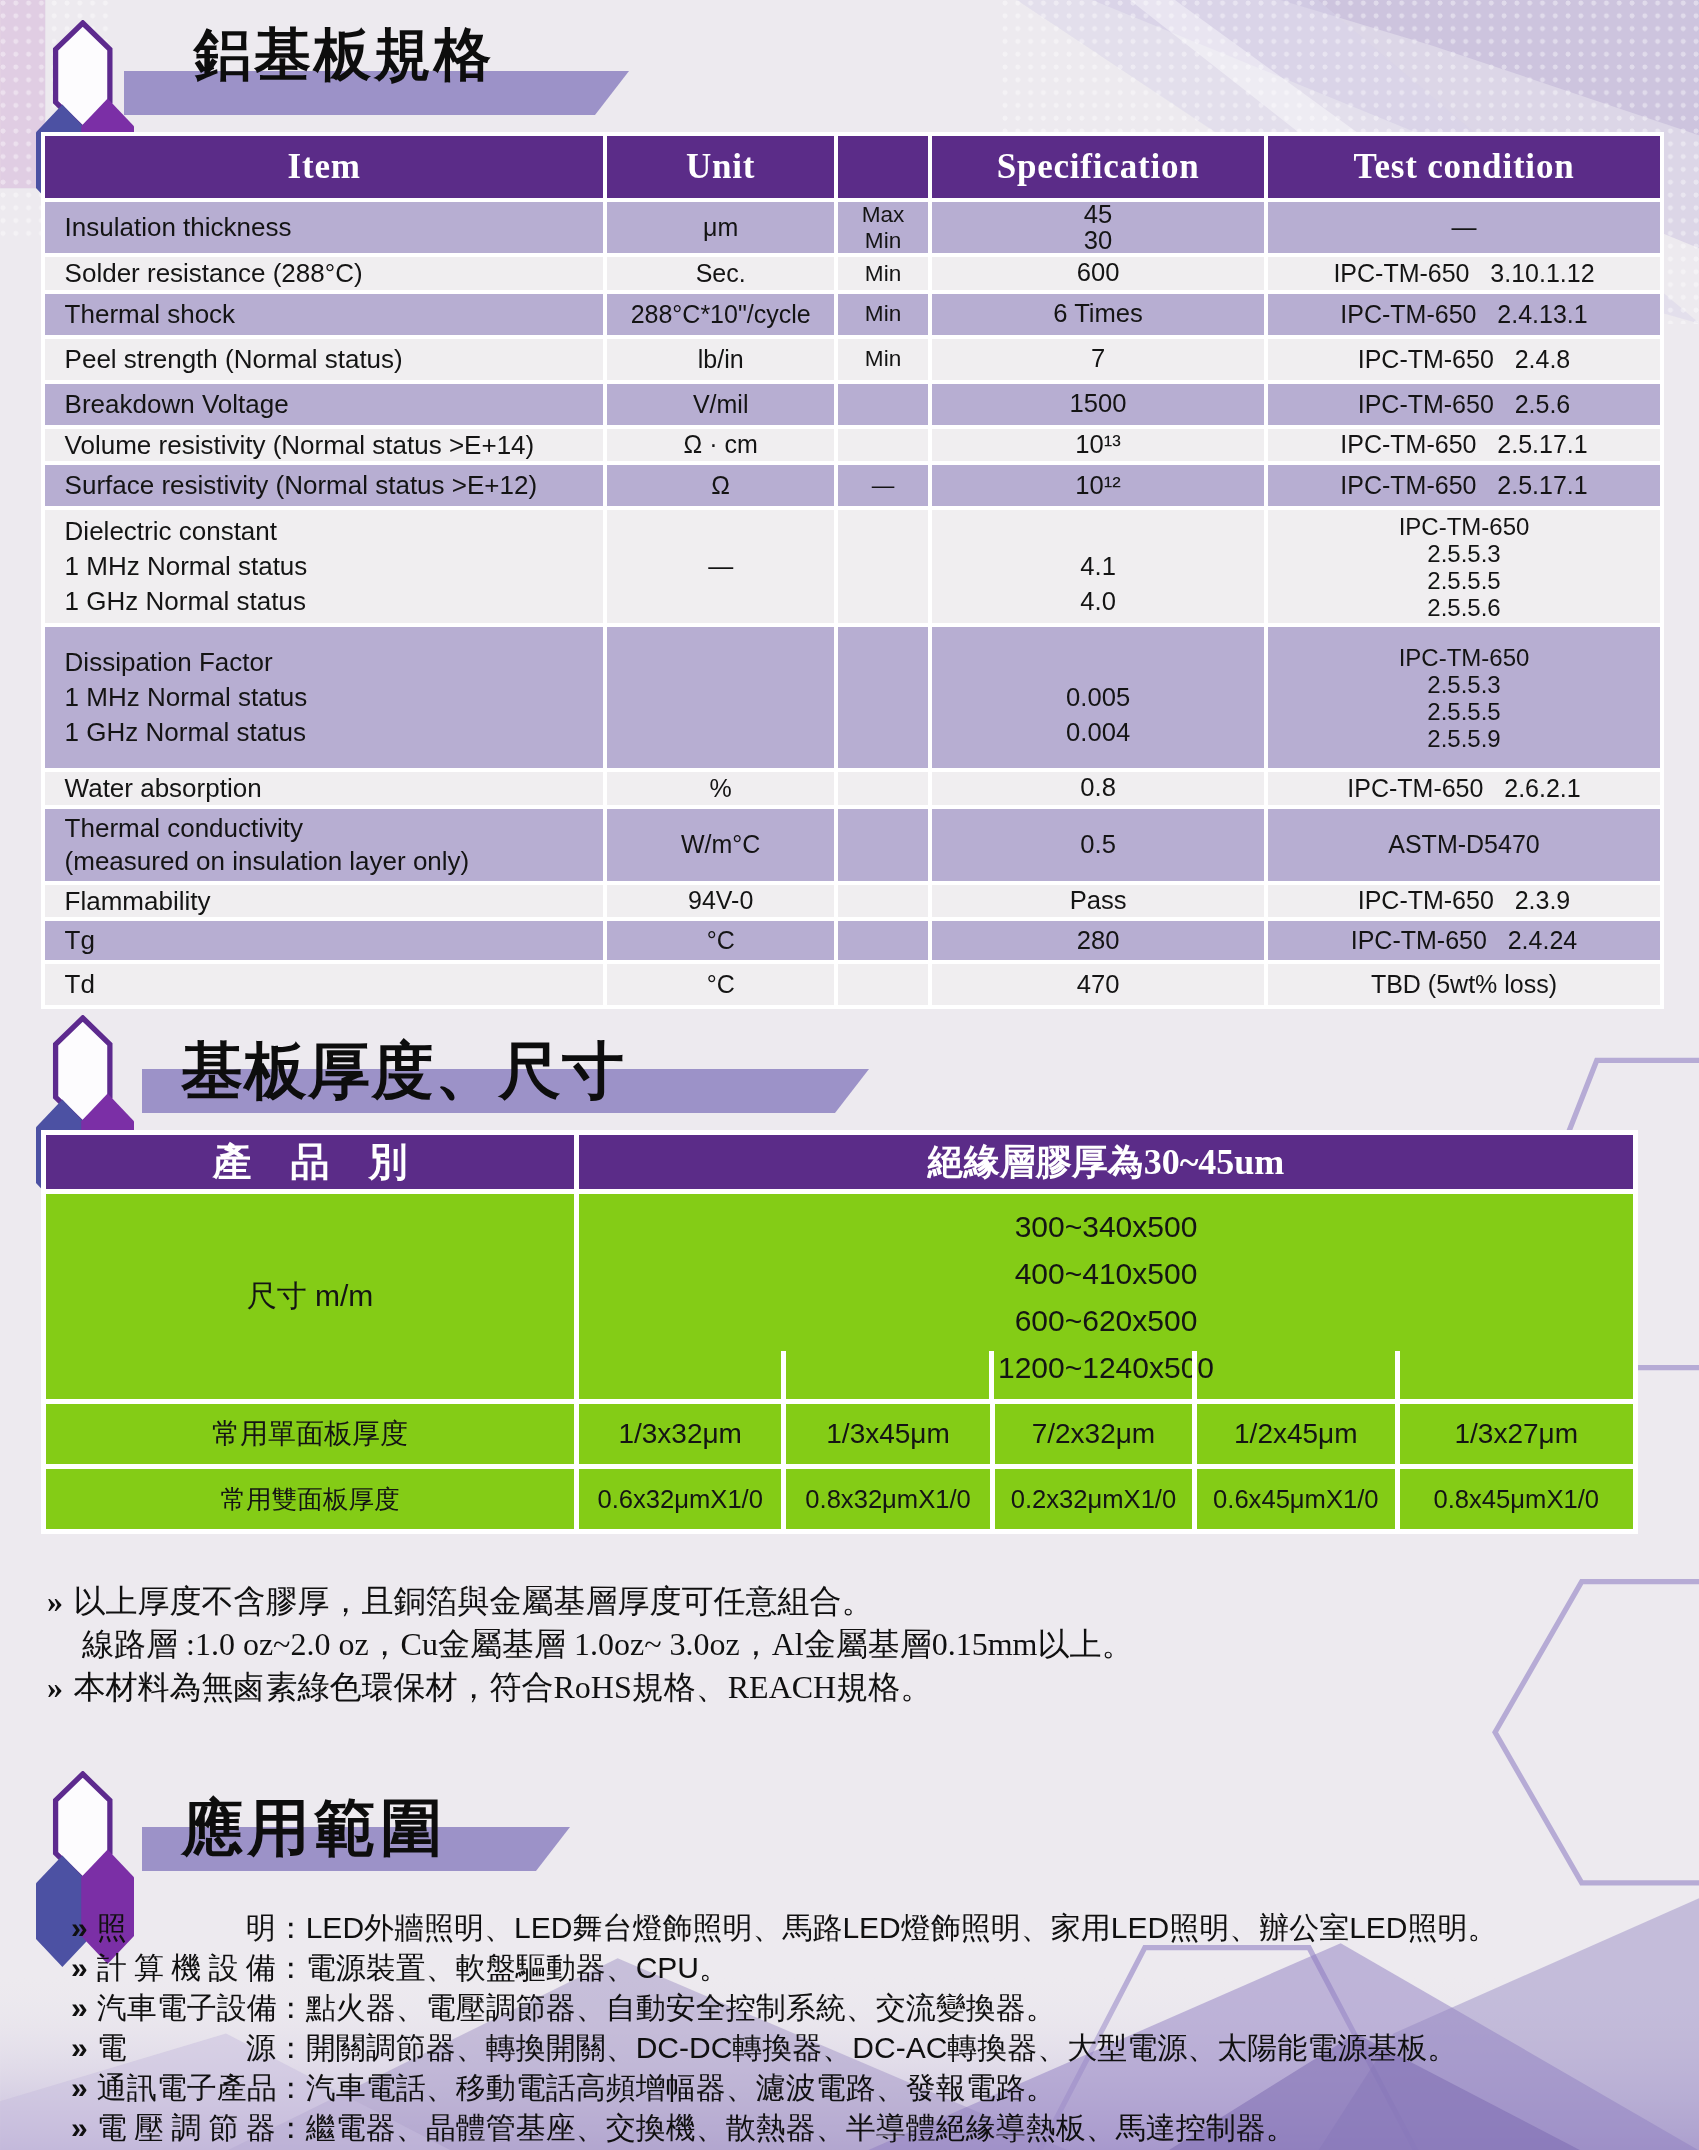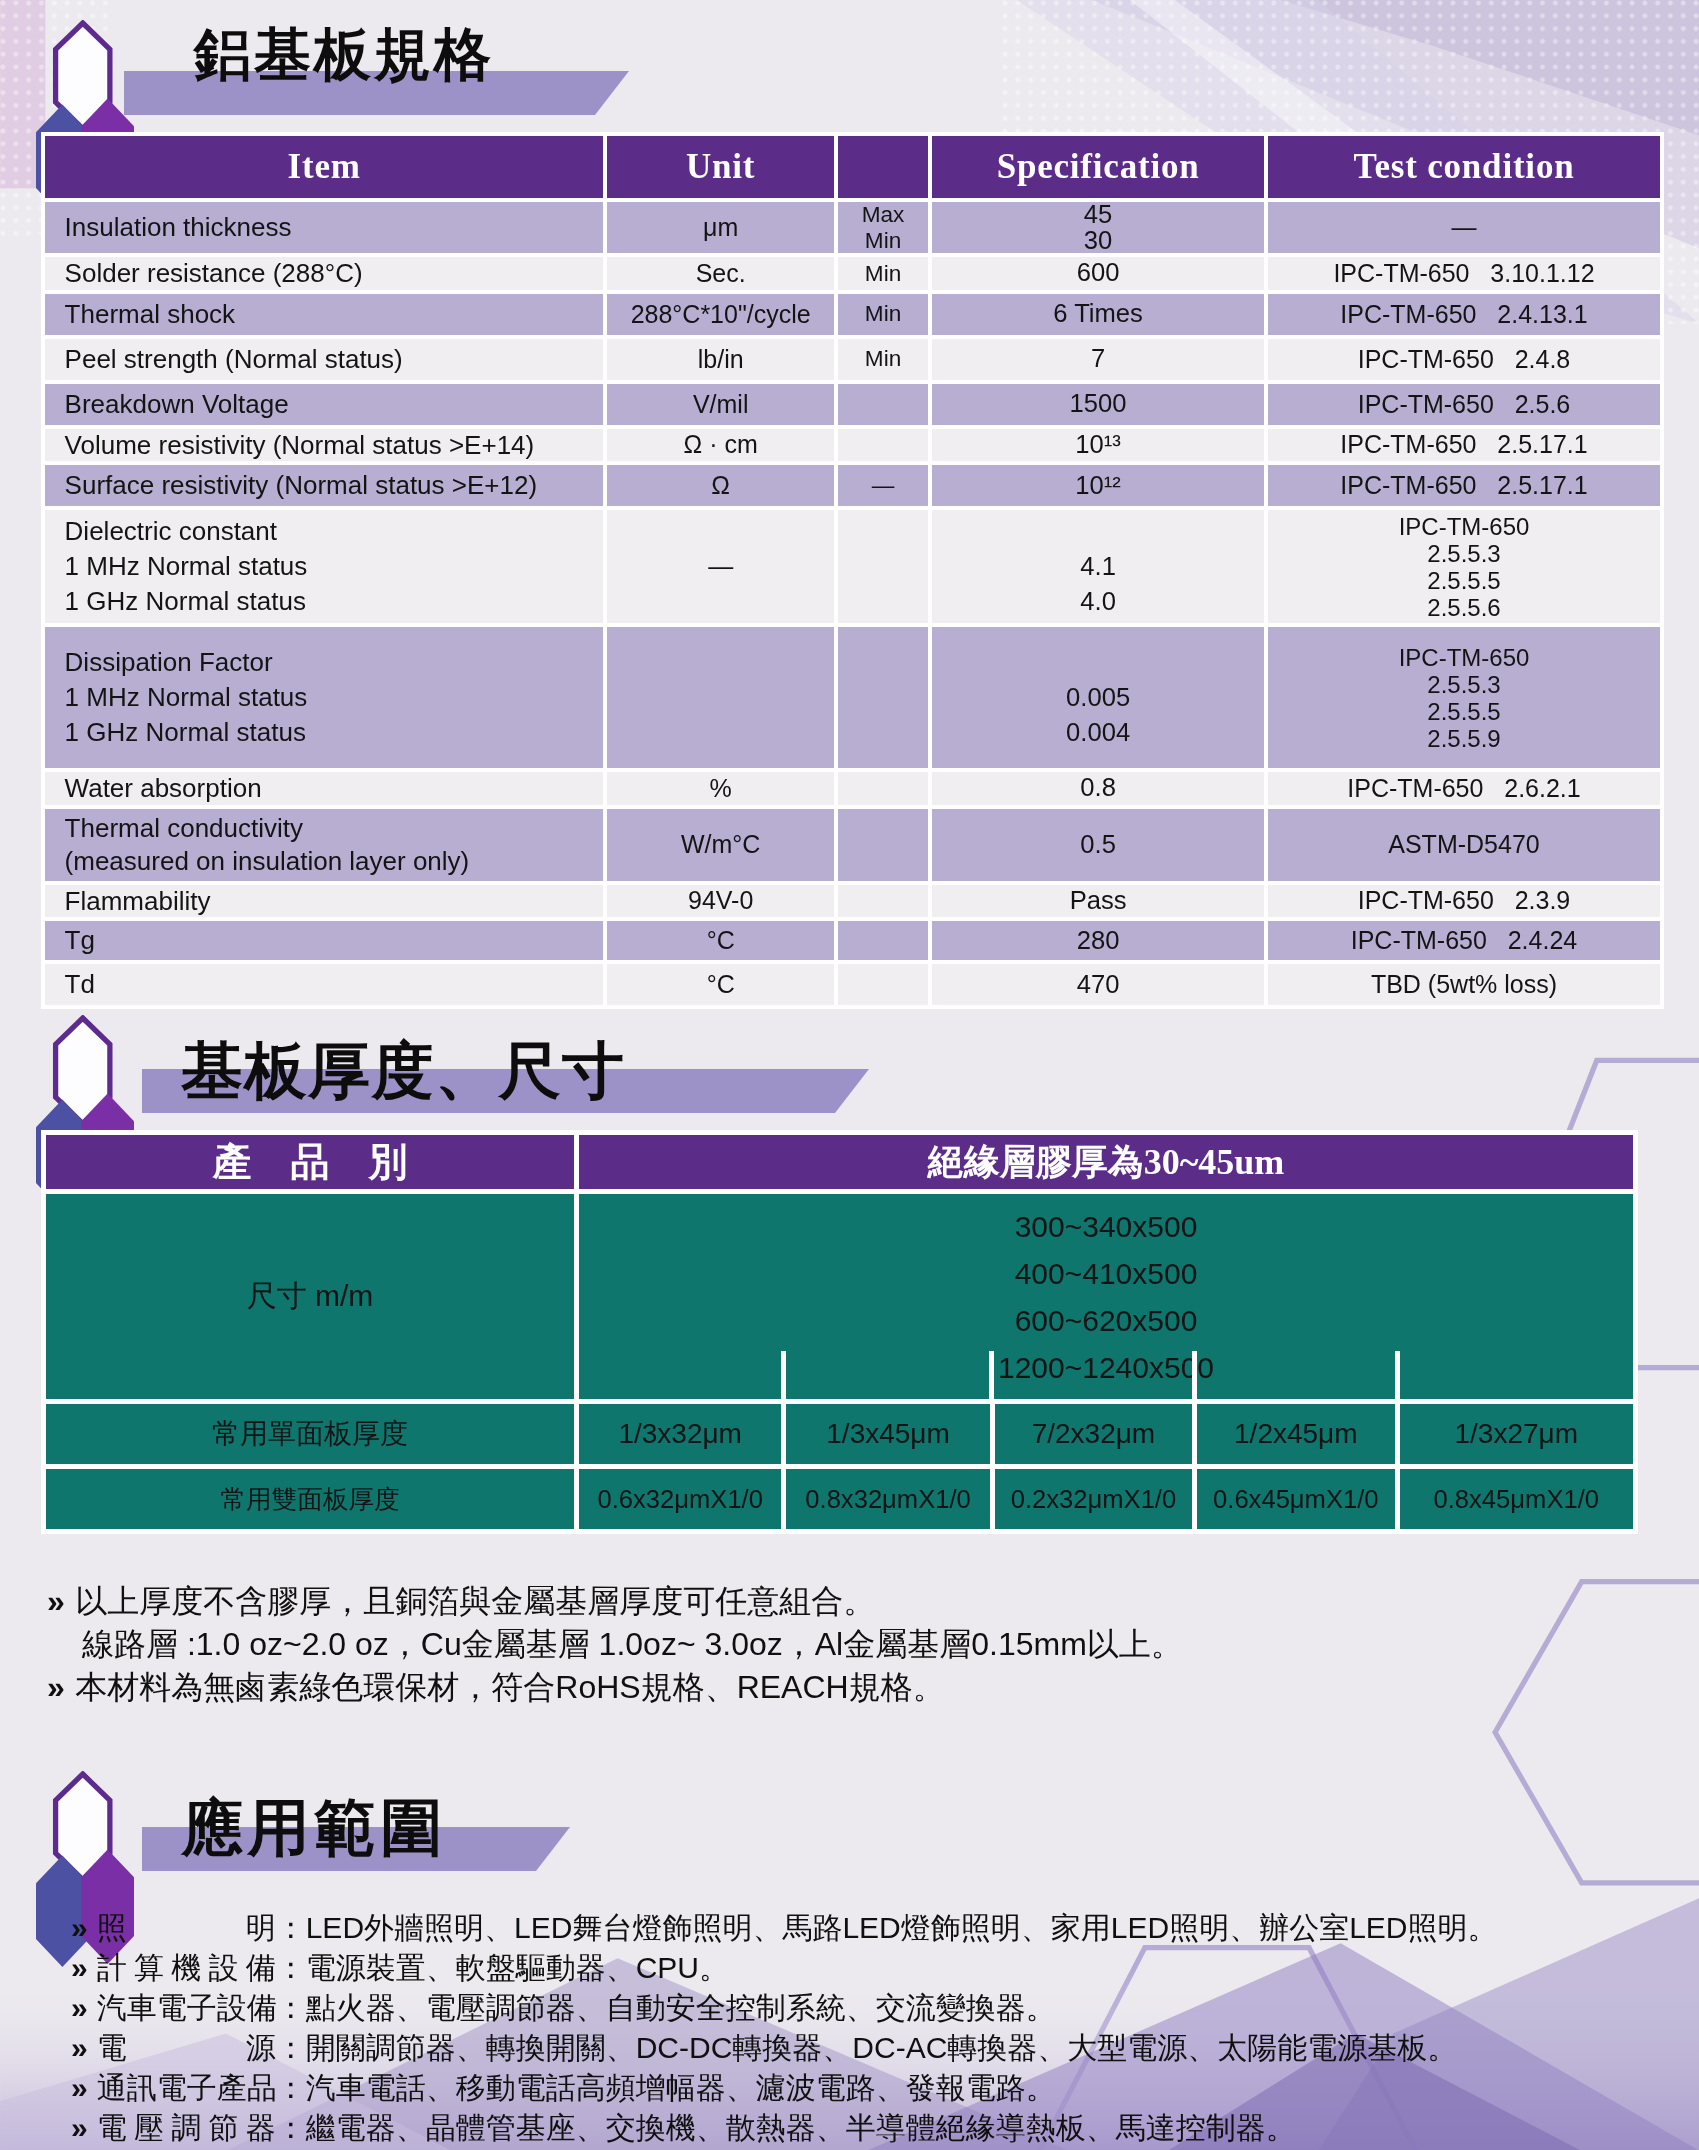--- a/index.html
+++ b/index.html
@@ -55,36 +55,36 @@
   .spec tbody tr:nth-child(11) td{height:72px;}
   .spec tbody tr:nth-child(12) td{height:32px;}
   .spec tbody tr:nth-child(13) td{height:39px;}
   .spec tbody tr:nth-child(14) td{height:41px;}
   .spec tr.spread .c-item div,.spec tr.spread .c-spec div{height:35px;line-height:35px;}
   .spec tr.spread .c-test div{height:27px;line-height:27px;font-size:24px;}
   .spec tbody tr:nth-child(1) .c-spec div{line-height:25.6px;}
 
   
   .thick{left:41px;top:1130px;width:1597px;border-spacing:5.3px;background:#ffffff;}
-  .thick td{vertical-align:middle;text-align:center;background:#0f766e;padding:0;}
+  .thick td{vertical-align:middle;text-align:center;background:#84cc16;padding:0;}
   .thick .t2-h{background:#5b2c88;color:#fff;font-weight:bold;height:54px;}
   .thick .prod{font-size:39px;}
   .thick .ins{font-family:"Liberation Serif",serif;font-size:36px;}
   .thick .row-size td{height:205px;}
   .thick .row-single td,.thick .row-double td{height:60px;}
   .thick .t2-label{font-size:30px;}
   .thick .t2-sizes{font-size:30px;}
   .thick .t2-sizes div{line-height:47px;}
   .thick .row-single td{font-size:28px;}
   .thick .row-double td{font-size:25.6px;}
   .tick{position:absolute;z-index:2;width:5.3px;height:48px;background:#fff;top:1351px;}
 
   
   .notes{position:absolute;z-index:1;left:47px;top:1580px;font-size:32px;line-height:43px;color:#101010;}
-  .note-line{white-space:nowrap;}
+  .note-line{white-space:nowrap;font-family:Liberation Serif, serif;}
   .bullet{font-weight:bold;margin-right:10.5px;}
   .indent{padding-left:35px;}
 
   
   .apps{position:absolute;z-index:1;left:47px;top:1908px;font-size:30px;color:#101010;margin-left:24px;}
   .app-item{white-space:nowrap;height:40px;line-height:40px;}
   .app-bullet{font-weight:bold;margin-right:9px;}
   .app-label{display:inline-block;width:179px;text-align:justify;text-align-last:justify;vertical-align:top;}
 </style>
 </head>

